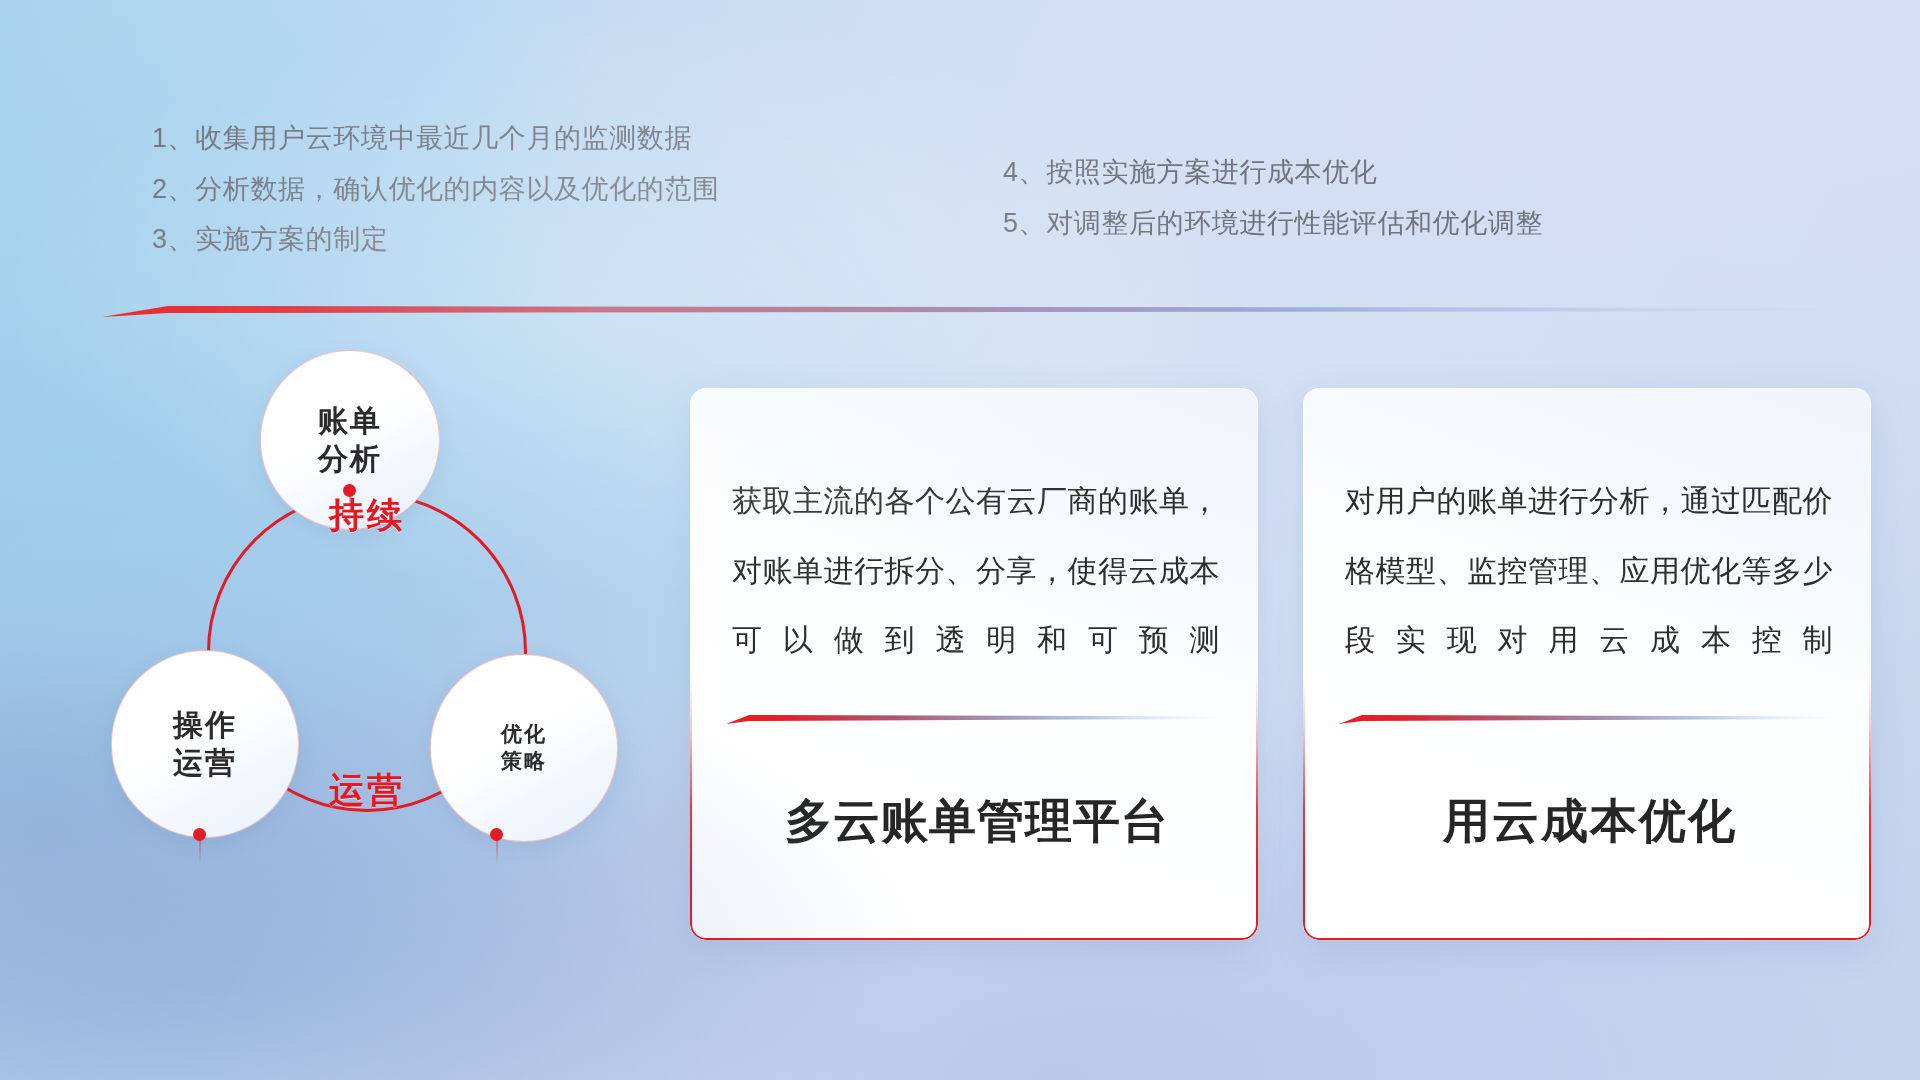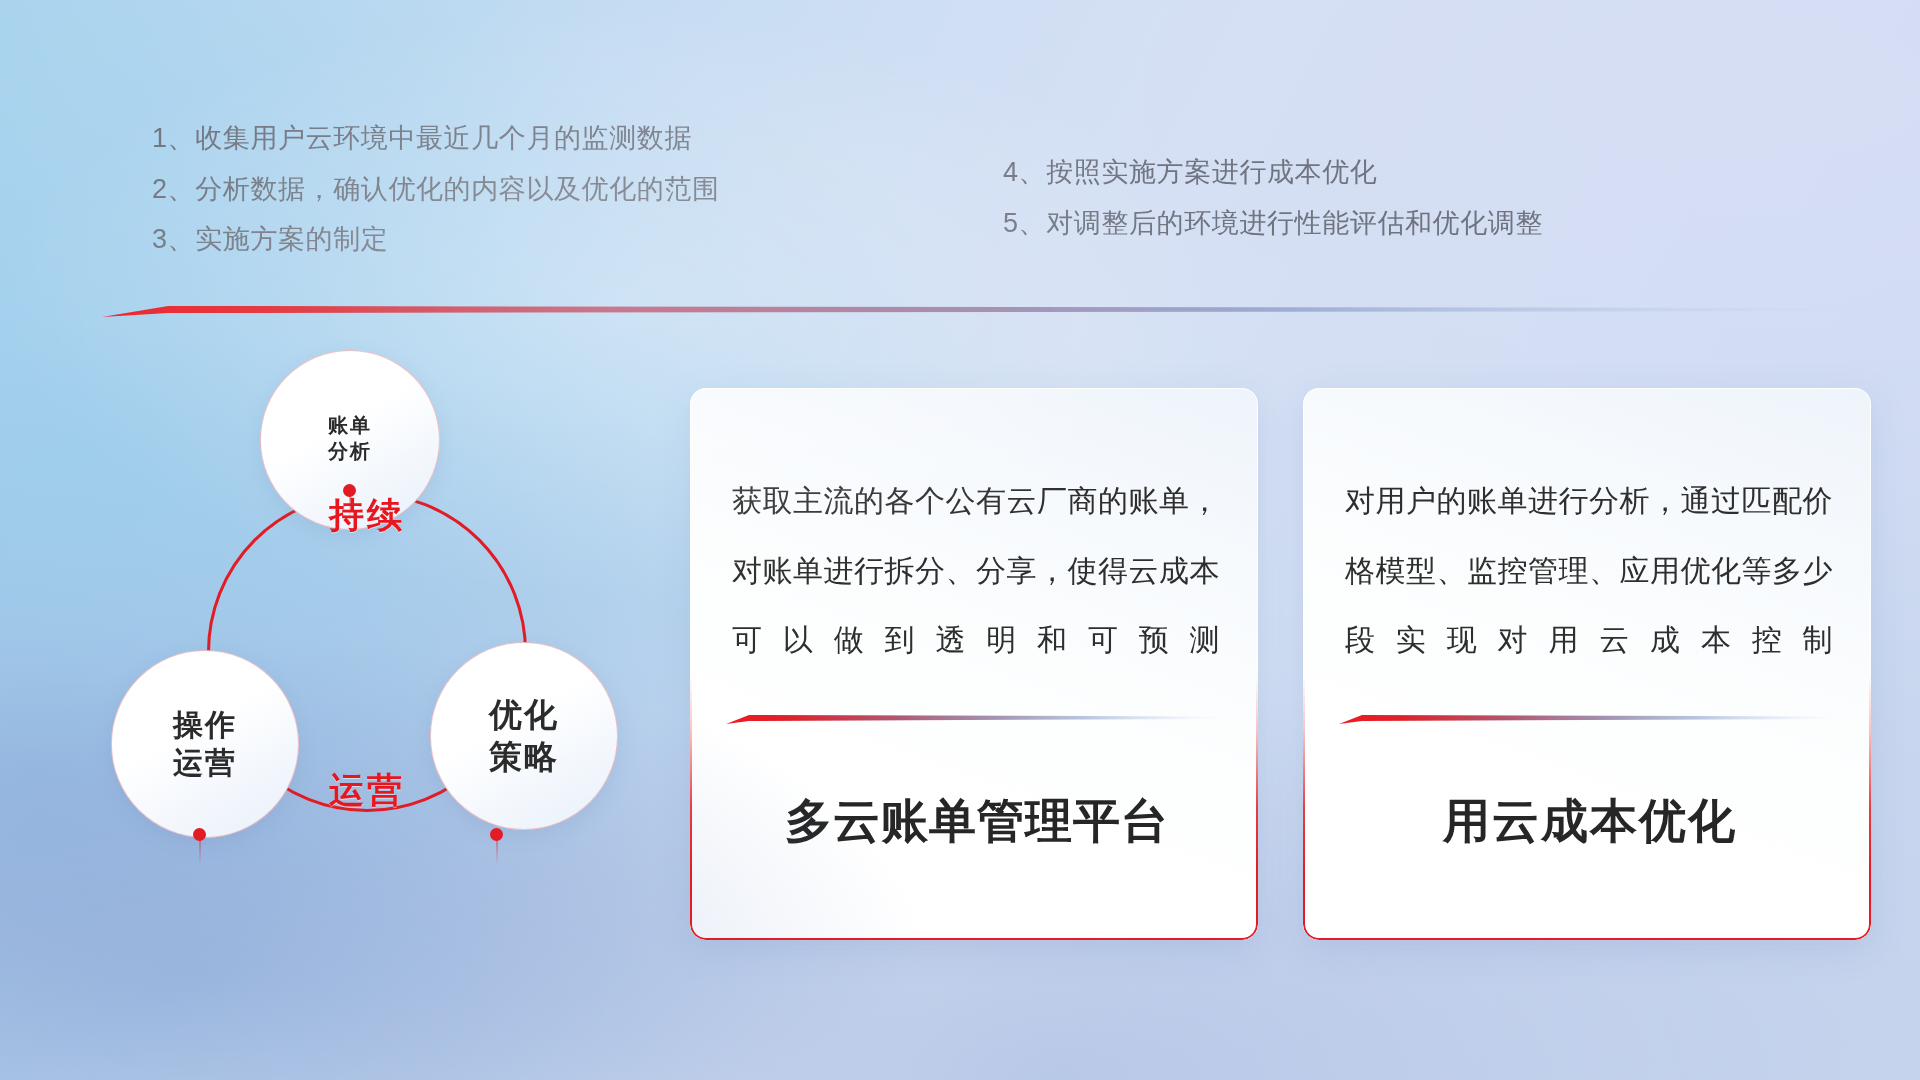--- a/index.html
+++ b/index.html
@@ -92,32 +92,31 @@
     justify-content: center;
     color: #2b2b2b;
     font-weight: bold;
     z-index: 4;
   }
   .node .nline { line-height: 1.28; letter-spacing: 2px; }
 
   #node-top {
     left: 165px; top: 0px;
     width: 178px; height: 178px;
-    font-size: 20px;
-    font-family: Liberation Mono, monospace;
+    font-size: 30px;
   }
   #node-left {
     left: 16px; top: 300px;
     width: 186px; height: 186px;
     font-size: 30px;
   }
   #node-right {
-    left: 335px; top: 292px;
+    left: 335px; top: 304px;
     width: 186px; height: 186px;
-    font-size: 33px;
+    font-size: 21px;
   }
 
   #ring {
     position: absolute;
     left: 112px; top: 142px;
     width: 320px; height: 320px;
     border: 3px solid #e21b24;
     border-radius: 50%;
     z-index: 2;
     box-sizing: border-box;

